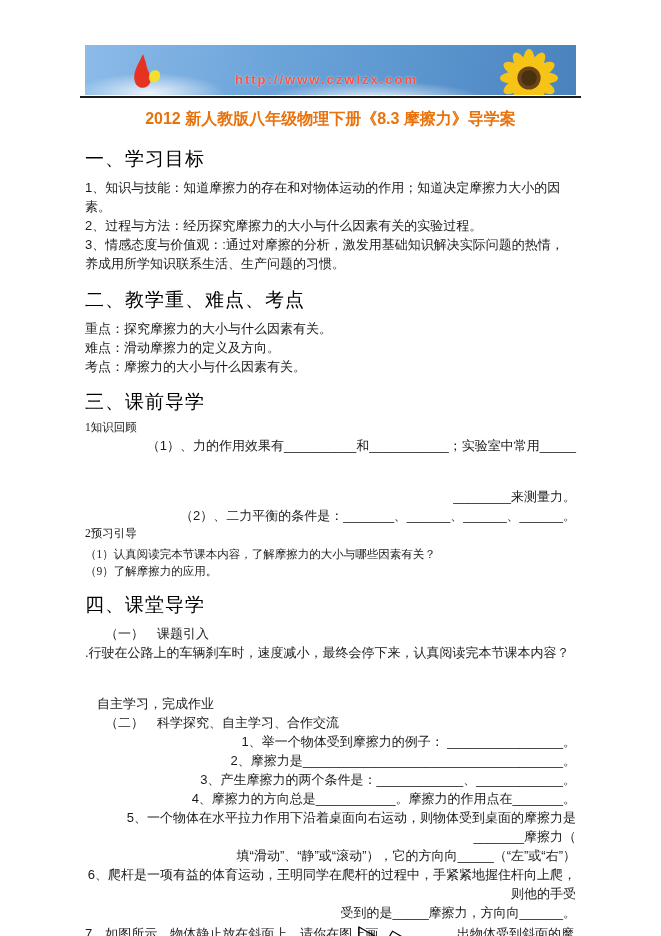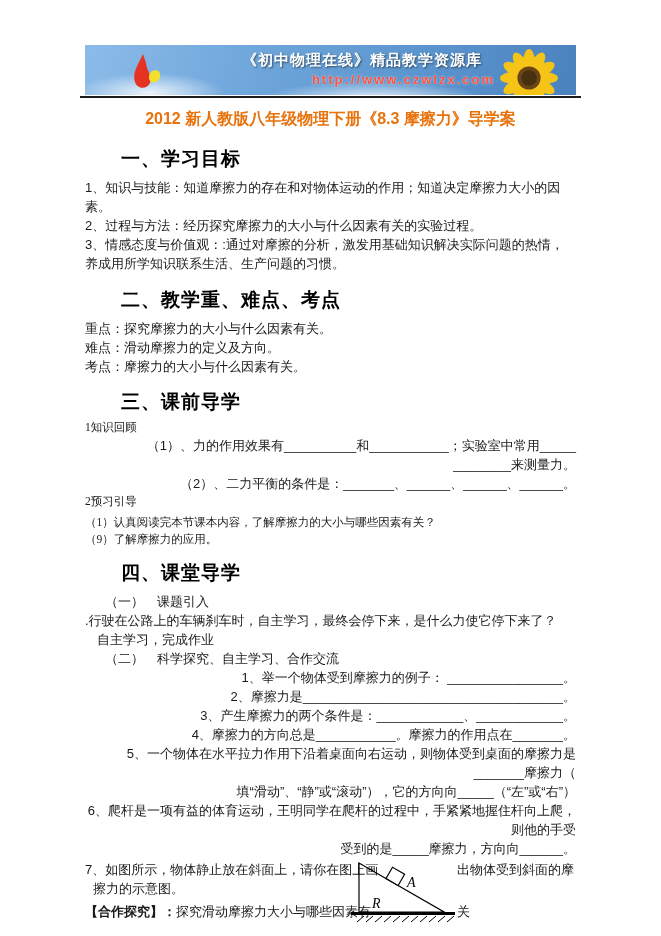--- a/index.html
+++ b/index.html
@@ -12,43 +12,43 @@
   .banner { position:relative; height:50px; overflow:hidden;
             background:linear-gradient(100deg,#8cbbe8 0%,#6ea6db 35%,#5d97d0 65%,#4a82be 100%); }
   .cloud { position:absolute; border-radius:50%;
            background:radial-gradient(closest-side, rgba(255,255,255,.85), rgba(255,255,255,0)); }
   .cloud.c1 { left:-10px; bottom:-18px; width:150px; height:40px; }
   .cloud.c2 { left:180px; bottom:-22px; width:220px; height:36px; }
   .logo { position:absolute; left:42px; top:6px; }
   .site-name { position:absolute; left:112px; top:6px; width:330px; text-align:center;
                color:#fff; font-weight:bold; font-size:15px; letter-spacing:1px;
                text-shadow:1px 1px 2px rgba(0,0,0,.55); white-space:nowrap; }
-  .site-url { position:absolute; left:150px; top:27px; width:260px; text-align:right;
+  .site-url { position:absolute; left:150px; top:27px; width:260px; text-align:left;
               color:#ff5040; font-weight:bold; font-size:13px; letter-spacing:2px;
               text-shadow:0 0 2px rgba(255,255,255,.8); white-space:nowrap; cursor:pointer; }
   .sunflower { position:absolute; right:18px; bottom:-12px; }
   .sep { border-top:2px solid #1c1c1c; margin:1px -5px 0; }
 
   
   .doc-title { text-align:center; font-size:16px; font-weight:bold; color:#e8720c;
                margin-top:11px; white-space:nowrap; }
 
   
-  .h { font-size:19px; font-weight:bold; color:#000; letter-spacing:1px;margin-left:36px; }
+  .h { font-size:19px; font-weight:normal; color:#000; letter-spacing:1px; }
   .h.h1 { margin-top:16px; }
   .h.h2 { margin-top:14px; }
   .h.h3 { margin-top:13px; }
   .h.h4 { margin-top:12px; }
   p.t  { font-size:13px; line-height:19px; }
   .mt6 { margin-top:6px; }
   .mt4 { margin-top:4px; }
   .small { font-size:11.5px; font-family:"Liberation Serif","DejaVu Serif",serif; line-height:17px; }
   .kai { font-family:"Liberation Serif","DejaVu Serif",serif; }
   .ind20 { padding-left:20px; }
-  .ind12 { padding-left:12px; }
+  .ind12 { padding-left:12px;margin-top:32px; }
   .blank-wrap { letter-spacing:0;text-align:right; }
 
   
   .q7 { position:relative; height:68px; margin-top:2px; }
   .q7 .abs { position:absolute; font-size:13px; white-space:nowrap; }
   .q7 .r1l { left:0;   top:1px; }
   .q7 .r1r { left:372px; top:1px; }
   .q7 .r2  { left:8px;   top:20px; }
   .q7 .r3  { left:0;   top:43px; }
   .q7 .r3r { left:372px; top:43px; }
@@ -61,21 +61,20 @@
 <div class="page">
   <div class="content">
 
     <div class="banner">
       <div class="cloud c1"></div>
       <div class="cloud c2"></div>
       <svg class="logo" width="42" height="42" viewBox="0 0 42 42">
         <path d="M16 3 C11 14 5 22 8 31 C10 38 20 39 23 32 C26 25 20 21 19 12 Z" fill="#e63222"></path>
         <path d="M25 20 C30 18 34 20 33 26 C32 31 26 33 23 30 C21 27 22 22 25 20 Z" fill="#f2df2e"></path>
       </svg>
-      <div class="site-name">《初中物理在线》精品教学资源库</div>
       <div class="site-url">http://www.czwlzx.com</div>
       <svg class="sunflower" width="58" height="58" viewBox="0 0 60 60">
         <g fill="#f6c417">
           <ellipse cx="30" cy="13" rx="6" ry="13"></ellipse>
           <ellipse cx="30" cy="13" rx="6" ry="13" transform="rotate(30 30 30)"></ellipse>
           <ellipse cx="30" cy="13" rx="6" ry="13" transform="rotate(60 30 30)"></ellipse>
           <ellipse cx="30" cy="13" rx="6" ry="13" transform="rotate(90 30 30)"></ellipse>
           <ellipse cx="30" cy="13" rx="6" ry="13" transform="rotate(120 30 30)"></ellipse>
           <ellipse cx="30" cy="13" rx="6" ry="13" transform="rotate(150 30 30)"></ellipse>
           <ellipse cx="30" cy="13" rx="6" ry="13" transform="rotate(180 30 30)"></ellipse>
@@ -107,21 +106,21 @@
     <p class="small mt4">1知识回顾</p>
     <p class="t blank-wrap">（1）、力的作用效果有__________和___________；实验室中常用_____</p>
     <p class="t blank-wrap ind12">________来测量力。</p>
     <p class="t blank-wrap">（2）、二力平衡的条件是：_______、______、______、______。</p>
     <p class="small">2预习引导</p>
     <p class="small mt4">（1）认真阅读完本节课本内容，了解摩擦力的大小与哪些因素有关？</p>
     <p class="small">（9）了解摩擦力的应用。</p>
 
     <div class="h h4">四、课堂导学</div>
     <p class="t kai ind20 mt6">（一）　课题引入</p>
-    <p class="t">.行驶在公路上的车辆刹车时，自主学习，最终会停下来，是什么力使它停下来了？</p>
+    <p class="t">.行驶在公路上的车辆刹车时，速度减小，最终会停下来，认真阅读完本节课本内容？</p>
     <p class="t kai ind12">自主学习，完成作业</p>
     <p class="t kai ind20">（二）　科学探究、自主学习、合作交流</p>
     <p class="t blank-wrap">1、举一个物体受到摩擦力的例子： ________________。</p>
     <p class="t blank-wrap">2、摩擦力是____________________________________。</p>
     <p class="t blank-wrap">3、产生摩擦力的两个条件是：____________、____________。</p>
     <p class="t blank-wrap">4、摩擦力的方向总是___________。摩擦力的作用点在_______。</p>
     <p class="t blank-wrap">5、一个物体在水平拉力作用下沿着桌面向右运动，则物体受到桌面的摩擦力是_______摩擦力（</p>
     <p class="t blank-wrap">填“滑动”、“静”或“滚动”），它的方向向_____（“左”或“右”）</p>
     <p class="t blank-wrap">6、爬杆是一项有益的体育运动，王明同学在爬杆的过程中，手紧紧地握住杆向上爬，则他的手受</p>
     <p class="t blank-wrap">受到的是_____摩擦力，方向向______。</p>

